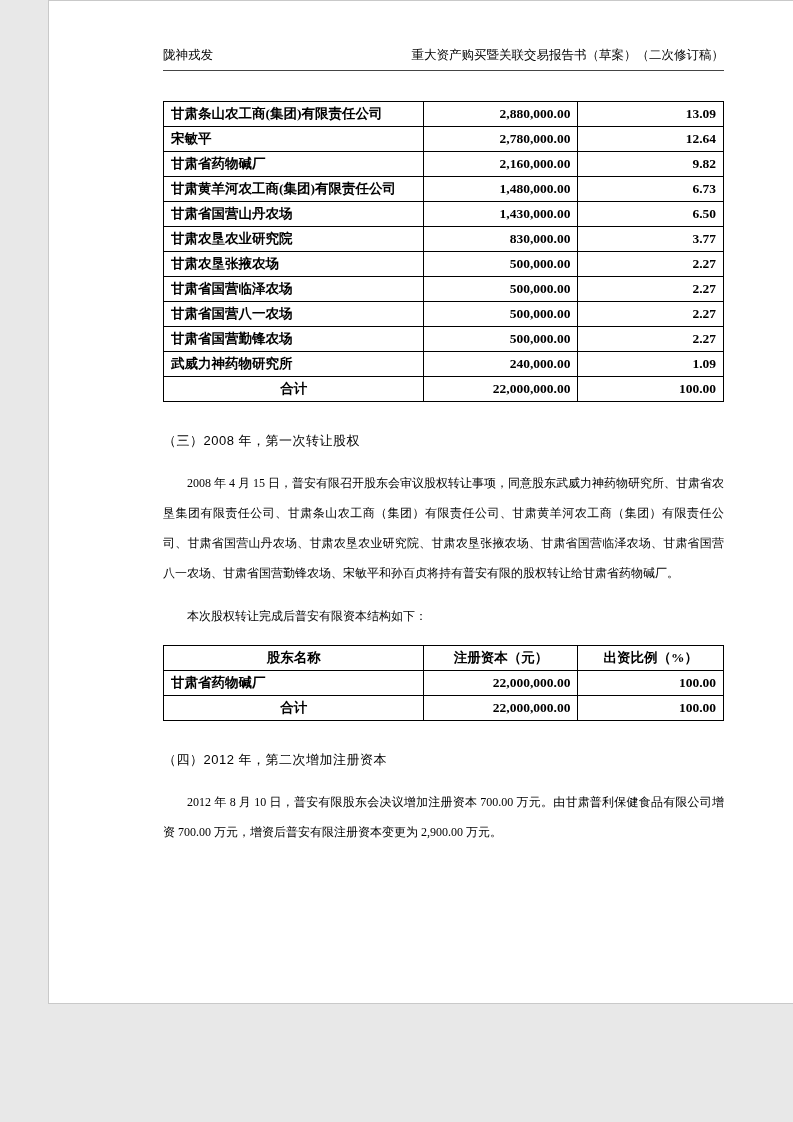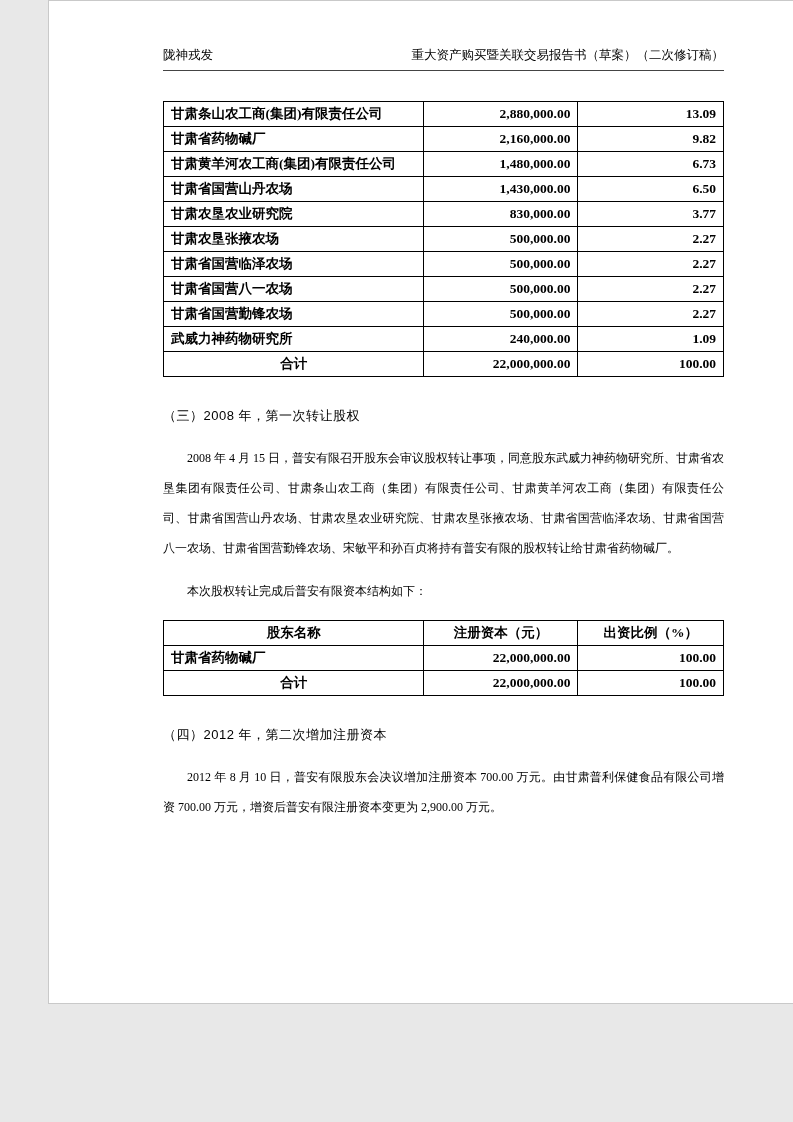--- a/index.html
+++ b/index.html
@@ -96,20 +96,25 @@
           <col class="c-amt">
           <col class="c-pct">
         </colgroup>
       <tbody>
         <tr>
           <td class="name">甘肃条山农工商(集团)有限责任公司</td>
           <td class="num">2,880,000.00</td>
           <td class="num">13.09</td>
         </tr>
         <tr>
+          <td class="name">宋敏平</td>
+          <td class="num">2,780,000.00</td>
+          <td class="num">12.64</td>
+        </tr>
+        <tr>
           <td class="name">甘肃省药物碱厂</td>
           <td class="num">2,160,000.00</td>
           <td class="num">9.82</td>
         </tr>
         <tr>
           <td class="name">甘肃黄羊河农工商(集团)有限责任公司</td>
           <td class="num">1,480,000.00</td>
           <td class="num">6.73</td>
         </tr>
         <tr>

